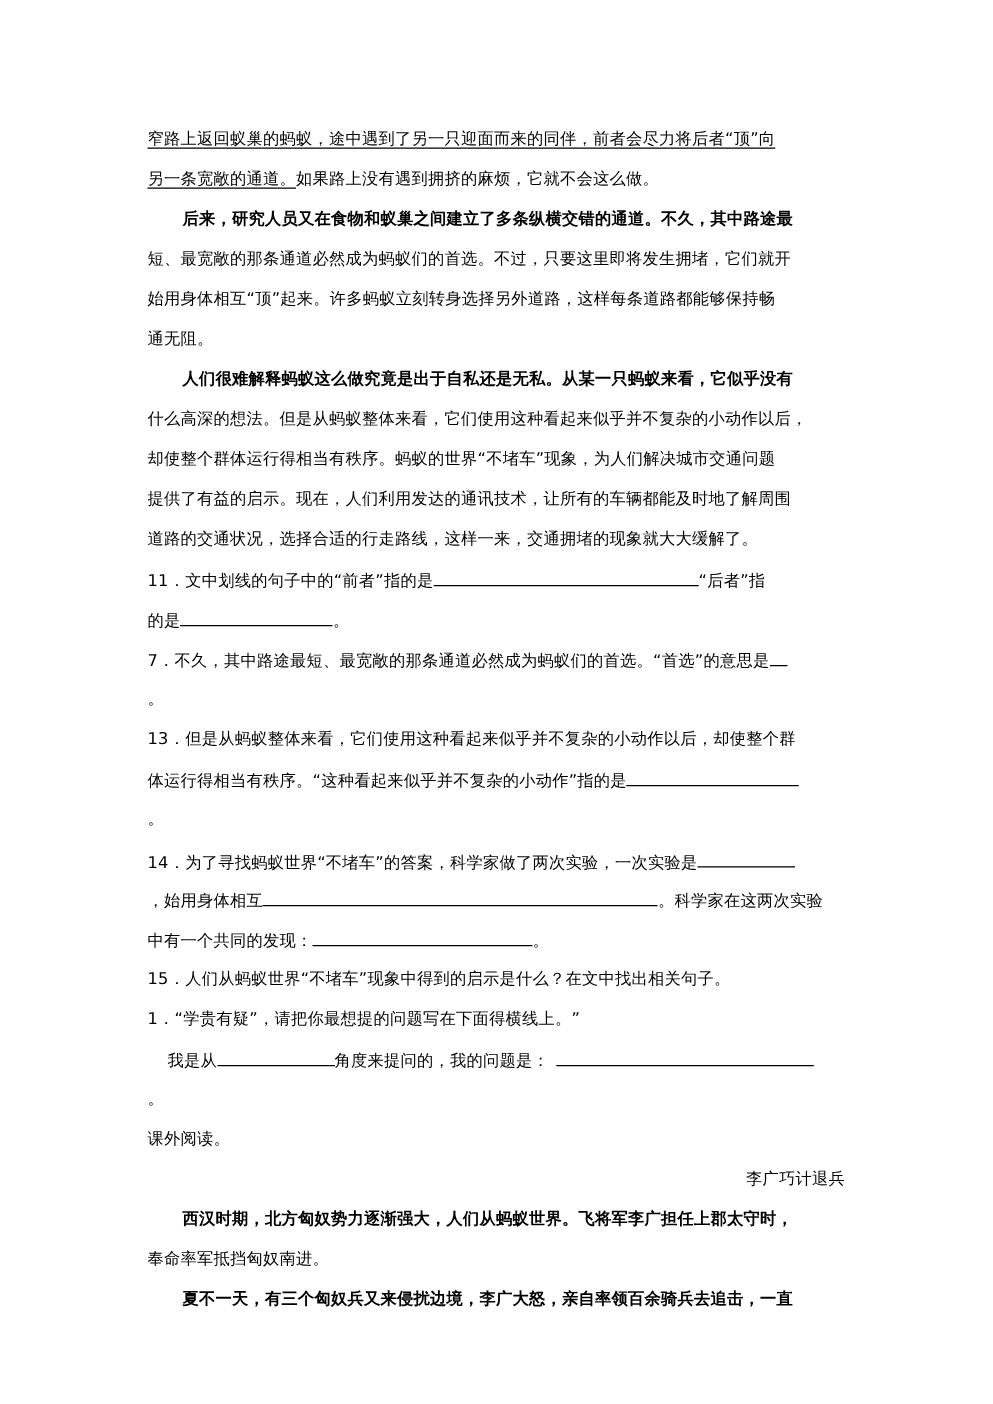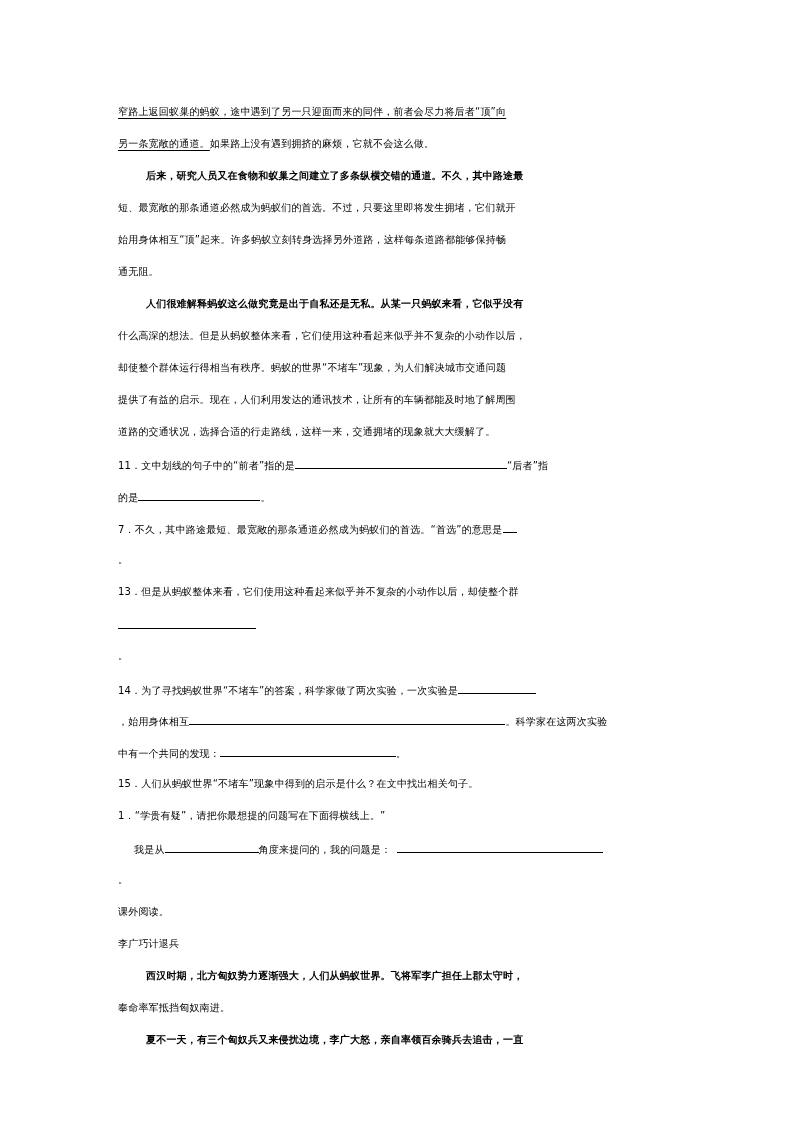--- a/index.html
+++ b/index.html
@@ -1,24 +1,24 @@
 <!DOCTYPE html>
 <html><head>
 <meta charset="utf-8">
 <style>
   html, body { margin: 0; padding: 0; background: #ffffff; }
   body { width: 794px; height: 1123px; position: relative; overflow: hidden;
          font-family: "DejaVu Sans", "Liberation Sans", sans-serif; color: #000; }
   .page { position: absolute; left: 118px; top: 98px; width: 558px; }
-  .line { position: absolute; left: 0; height: 20px; font-size: 10px; line-height: 20px;
+  .line { position: absolute; left: 0; height: 20px; font-size: 13px; line-height: 20px;
           white-space: nowrap; letter-spacing: 0.2px; }
   .indent { padding-left: 28px; font-weight: bold; }
   .u { text-decoration: underline; text-underline-offset: 3px; }
   .blank { display: inline-block; border-bottom: 1px solid #000; height: 14px; vertical-align: baseline; }
-  .center { width: 558px; text-align: left; }
+  .center { width: 558px; text-align: right; }
 </style>
 </head>
 <body>
 
 <div class="page">
 
   <div class="line" style="top:4px">
     <span class="u">窄路上返回蚁巢的蚂蚁，途中遇到了另一只迎面而来的同伴，前者会尽力将后者“顶”向</span>
   </div>
   <div class="line" style="top:36px">
@@ -41,21 +41,21 @@
     <span>的是</span><span class="blank" style="width:122px"></span><span>。</span>
   </div>
 
   <div class="line" style="top:420px">
     <span>7．不久，其中路途最短、最宽敞的那条通道必然成为蚂蚁们的首选。“首选”的意思是</span><span class="blank" style="width:14px"></span>
   </div>
   <div class="line" style="top:452px">。</div>
 
   <div class="line" style="top:484px">13．但是从蚂蚁整体来看，它们使用这种看起来似乎并不复杂的小动作以后，却使整个群</div>
   <div class="line" style="top:516px">
-    <span class="blank" style="width:138px"></span>
+    <span>体运行得相当有秩序。“这种看起来似乎并不复杂的小动作”指的是</span><span class="blank" style="width:138px"></span>
   </div>
   <div class="line" style="top:548px">。</div>
 
   <div class="line" style="top:581px">
     <span>14．为了寻找蚂蚁世界“不堵车”的答案，科学家做了两次实验，一次实验是</span><span class="blank" style="width:78px"></span>
   </div>
   <div class="line" style="top:612px">
     <span>，始用身体相互</span><span class="blank" style="width:316px"></span><span>。科学家在这两次实验</span>
   </div>
   <div class="line" style="top:644px">

